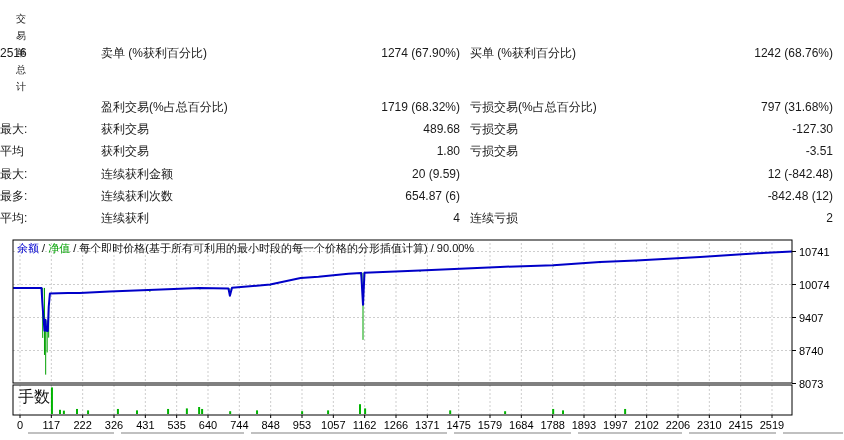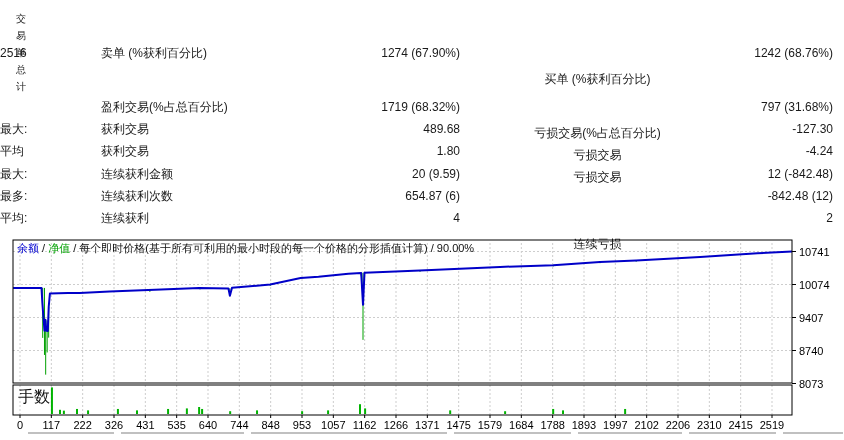--- a/index.html
+++ b/index.html
@@ -9,21 +9,21 @@
   
   #report-title-vertical{
     position:absolute; left:16px; top:10px; width:16px;
     font-size:10px; line-height:17px; color:#222;
     word-break:break-all; text-align:left;
   }
   .stat-row{ position:absolute; left:0; width:844px; height:15px; font-size:12px; line-height:15px; }
   .stat-row .prefix { position:absolute; left:0;   width:95px;  }
   .stat-row .label1 { position:absolute; left:101px; width:255px; text-align:left; }
   .stat-row .val1   { position:absolute; left:250px; width:210px; text-align:right; }
-  .stat-row .label2 { position:absolute; left:470px; width:255px; text-align:center;margin-top:26px; }
+  .stat-row .label2 { position:absolute; left:470px; width:255px; text-align:left; }
   .stat-row .val2   { position:absolute; left:633px; width:200px; text-align:right; }
   .r0{top:46px;} .r1{top:100px;} .r2{top:122px;} .r3{top:144px;padding-left:30px;} .r4{top:167px;} .r5{top:189px;} .r6{top:211px;}
 
   
   #chart-layer{ position:absolute; left:0; top:0; width:844px; height:440px; }
   #chart-legend{
     position:absolute; left:17px; top:242px; font-size:11px; line-height:12px;
     white-space:nowrap; color:#111;
   }
   .legend-balance{ color:#0000d0; }
@@ -54,21 +54,21 @@
   <span class="label1">获利交易</span>
   <span class="val1">489.68</span>
   <span class="label2">亏损交易</span>
   <span class="val2">-127.30</span>
 </div>
 <div class="stat-row r3">
   <span class="prefix">平均</span>
   <span class="label1">获利交易</span>
   <span class="val1">1.80</span>
   <span class="label2">亏损交易</span>
-  <span class="val2">-4.24</span>
+  <span class="val2">-3.51</span>
 </div>
 <div class="stat-row r4">
   <span class="prefix">最大:</span>
   <span class="label1">连续获利金额</span>
   <span class="val1">20 (9.59)</span>
   <span class="val2">12 (-842.48)</span>
 </div>
 <div class="stat-row r5">
   <span class="prefix">最多:</span>
   <span class="label1">连续获利次数</span>

